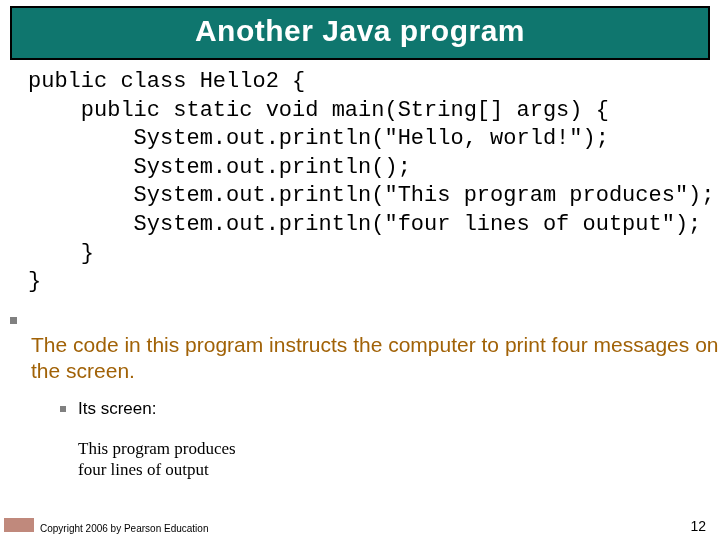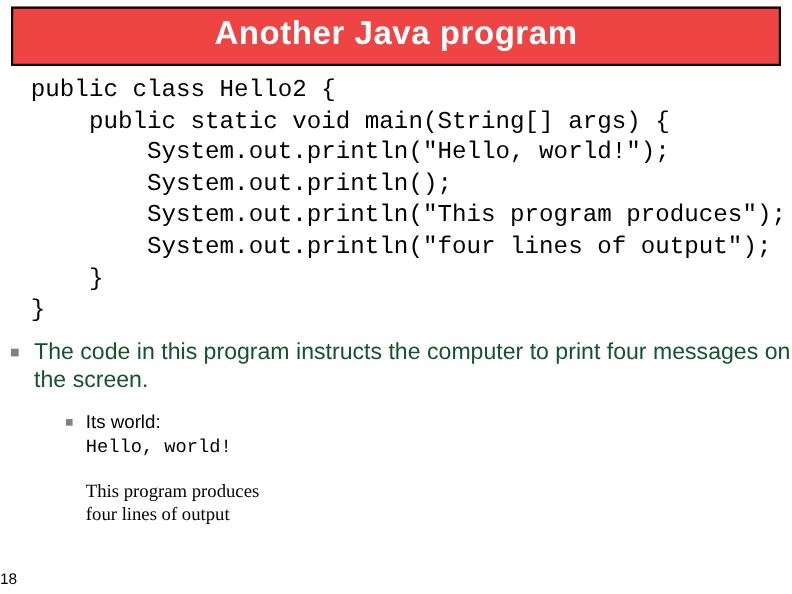--- a/index.html
+++ b/index.html
@@ -6,21 +6,21 @@
     margin: 0;
     padding: 0;
     width: 720px;
     height: 540px;
     background: #ffffff;
     font-family: Verdana, Geneva, sans-serif;
     overflow: hidden;
     position: relative;
   }
   .title-bar {
-    background: #ef4444;
+    background: #0f766e;
     border: 2px solid #000000;
     margin: 6px 10px 0 10px;
     padding: 6px 0 10px 0;
     text-align: center;
   }
   .title-text {
     color: #ffffff;
     font-weight: bold;
     font-size: 30px;
     letter-spacing: 0.5px;
@@ -48,21 +48,22 @@
   }
   .bullet-sq.small {
     width: 6px;
     height: 6px;
     margin-top: 8px;
     margin-right: 12px;
   }
   .bullet-text {
     font-size: 21px;
     line-height: 1.25;
-    color: #14532d;
+    color: #a16207;
+    margin-top: 25px;
   }
   .sub-row {
     display: flex;
     align-items: flex-start;
     margin: 14px 0 0 60px;
   }
   .sub-text {
     font-size: 17px;
     line-height: 1.25;
     color: #000000;
@@ -126,23 +127,26 @@
 }</div>
 
 <div class="bullet-row">
   <div class="bullet-sq"></div>
   <div class="bullet-text">The code in this program instructs the computer to print four messages on the screen.</div>
 </div>
 
 <div class="sub-row">
   <div class="bullet-sq small"></div>
   <div class="sub-text">
-    <span>Its world:</span><br>
-    <span class="mono">Hello, world!</span>
+    <span>Its screen:</span><br>
   </div>
 </div>
 
 <div class="output-block">This program produces
 four lines of output</div>
 
 <div class="footer">
-  <span class="page-num">18</span>
+  <div class="footer-left">
+    <div class="footer-graphic"></div>
+    <span class="copyright">Copyright 2006 by Pearson Education</span>
+  </div>
+  <span class="page-num">12</span>
 </div>
 
 </body></html>

